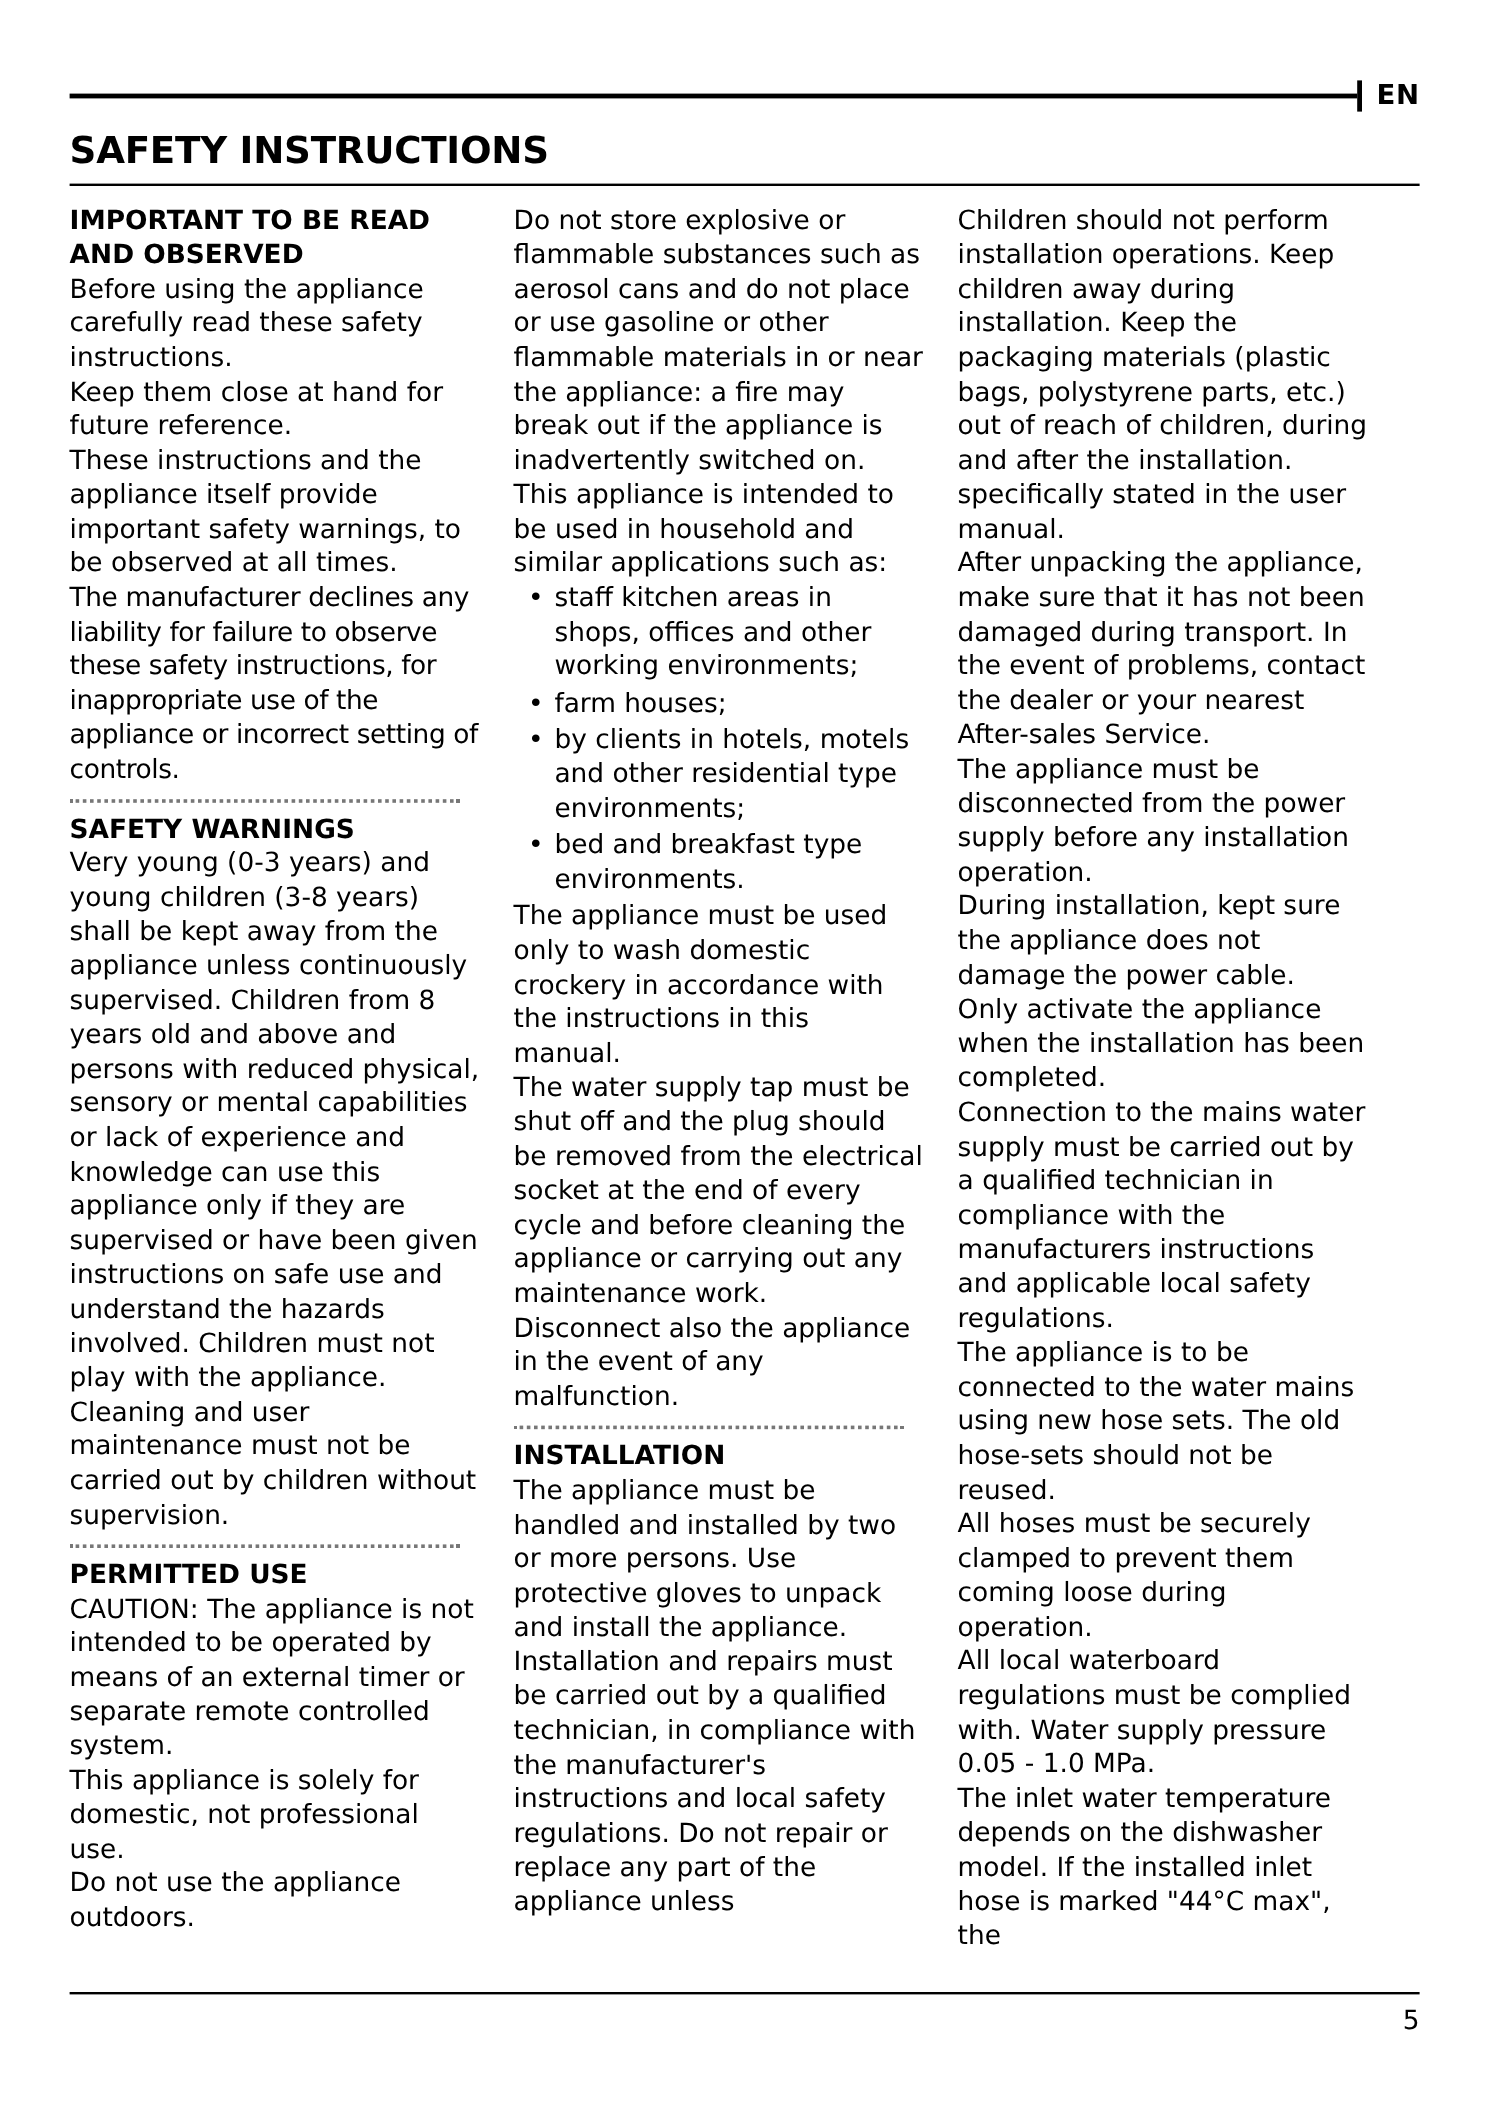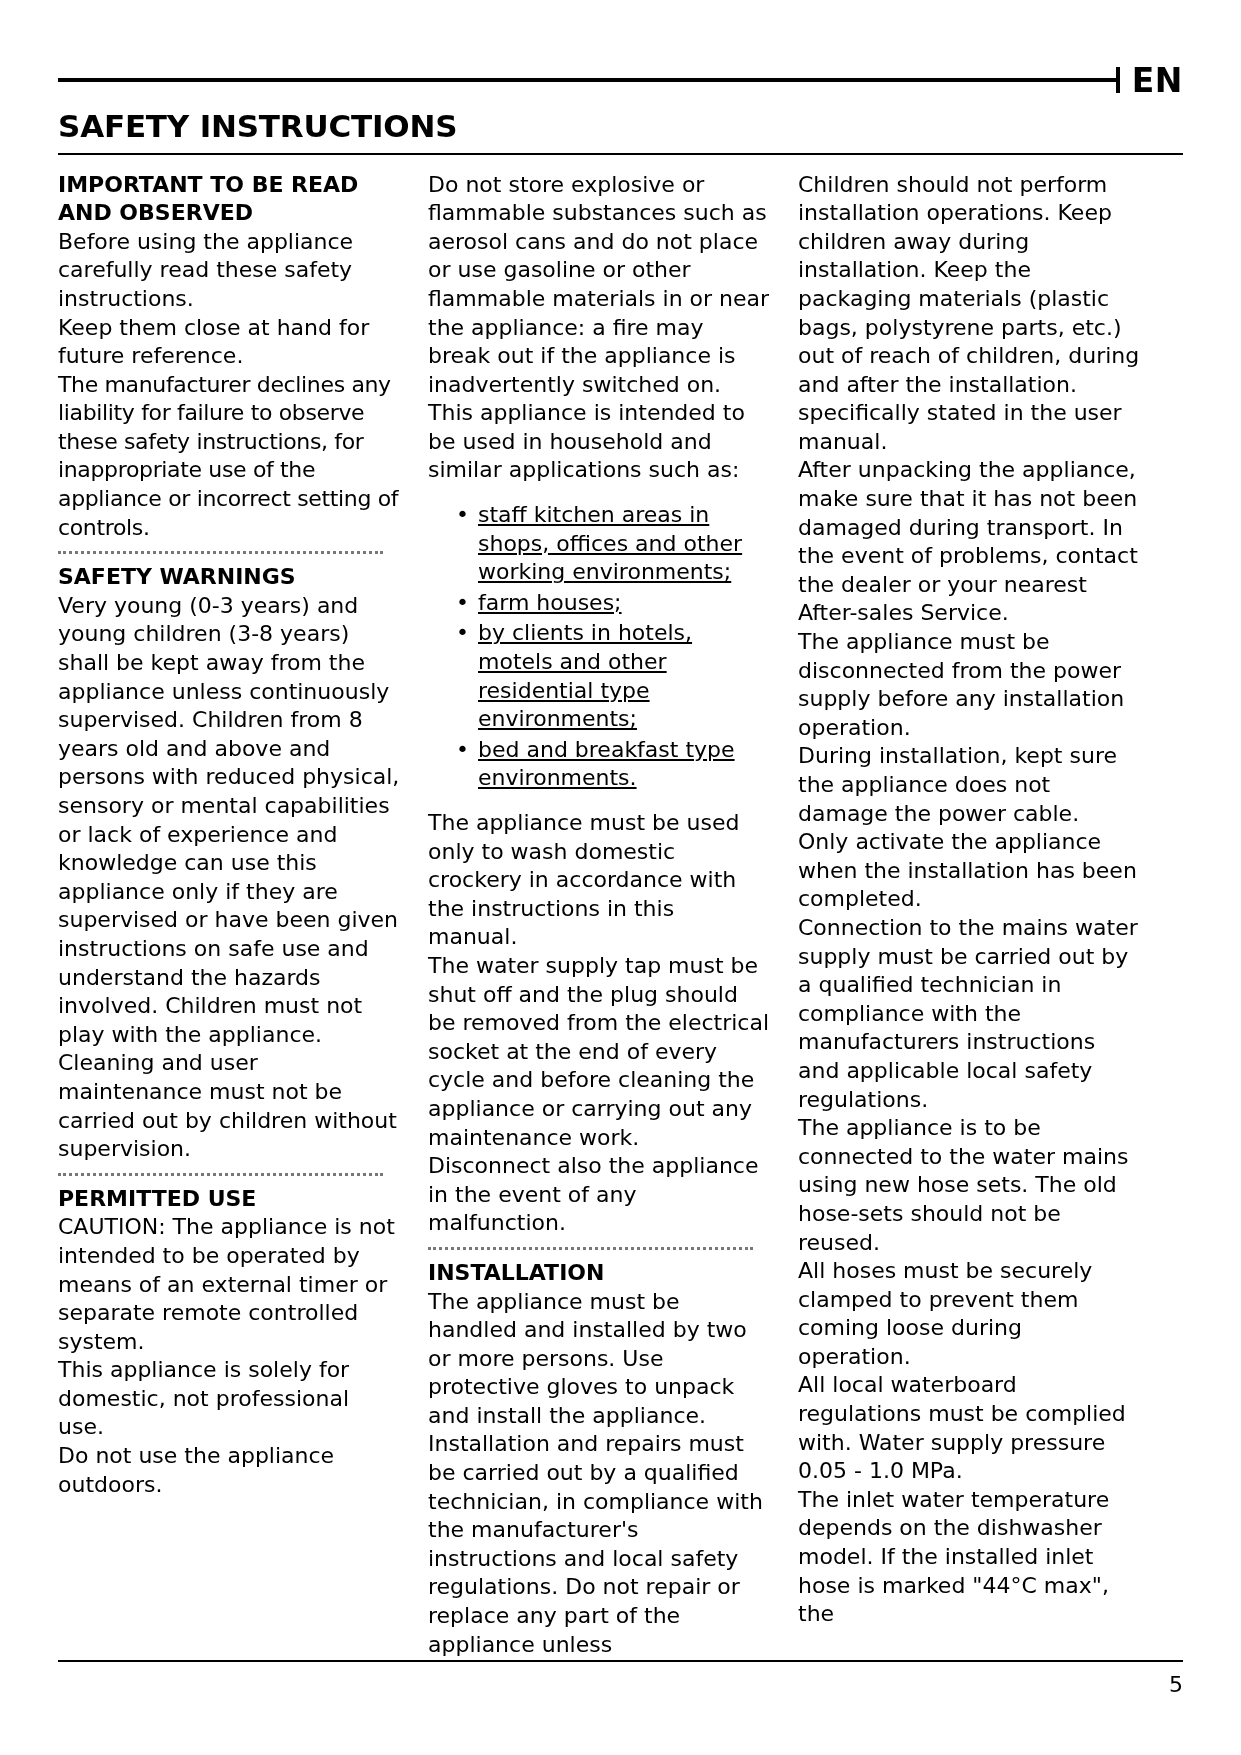--- a/index.html
+++ b/index.html
@@ -29,21 +29,21 @@
     height: 4px;
     background: #000;
   }
   .top-rule-tick {
     width: 4px;
     height: 26px;
     background: #000;
     margin-left: 0px;
   }
   .lang-code {
-    font-size: 33px;
+    font-size: 23px;
     font-weight: bold;
     letter-spacing: 0.5px;
     margin-left: 12px;
     line-height: 1;
   }
   .doc-title {
     font-size: 31px;
     font-weight: bold;
     letter-spacing: -0.2px;
     margin-top: 12px;
@@ -75,24 +75,23 @@
     font-weight: bold;
     line-height: 1.30;
     margin: 0;
   }
   .dotted {
     border-top: 3px dotted #777;
     margin: 9px 0 9px 0;
     width: 95%;
   }
   ul.bullets {
-    margin: 16px;
+    margin: 0;
     padding-left: 34px;
     list-style: none;
-    text-decoration: underline;
   }
   ul.bullets li {
     position: relative;
     margin: 0 0 2px 0;
   }
   ul.bullets li::before {
     content: "\2022";
     position: absolute;
     left: -22px;
     top: 0;
@@ -130,20 +129,21 @@
 
   <div class="doc-title">SAFETY INSTRUCTIONS</div>
   <div class="title-rule"></div>
 
   <div class="columns">
 
     <div class="col">
       <p class="sec-head">IMPORTANT TO BE READ AND OBSERVED</p>
       <p>Before using the appliance carefully read these safety instructions.</p>
       <p>Keep them close at hand for future reference.</p>
+      <p>These instructions and the appliance itself provide important safety warnings, to be observed at all times.</p>
       <p class="tight">The manufacturer declines any liability for failure to observe these safety instructions, for inappropriate use of the appliance or incorrect setting of controls.</p>
       <div class="dotted"></div>
       <p class="sec-head">SAFETY WARNINGS</p>
       <p>Very young (0-3 years) and young children (3-8 years) shall be kept away from the appliance unless continuously supervised. Children from 8 years old and above and persons with reduced physical, sensory or mental capabilities or lack of experience and knowledge can use this appliance only if they are supervised or have been given instructions on safe use and understand the hazards involved. Children must not play with the appliance. Cleaning and user maintenance must not be carried out by children without supervision.</p>
       <div class="dotted"></div>
       <p class="sec-head">PERMITTED USE</p>
       <p>CAUTION: The appliance is not intended to be operated by means of an external timer or separate remote controlled system.</p>
       <p>This appliance is solely for domestic, not professional use.</p>
       <p>Do not use the appliance outdoors.</p>
     </div>

